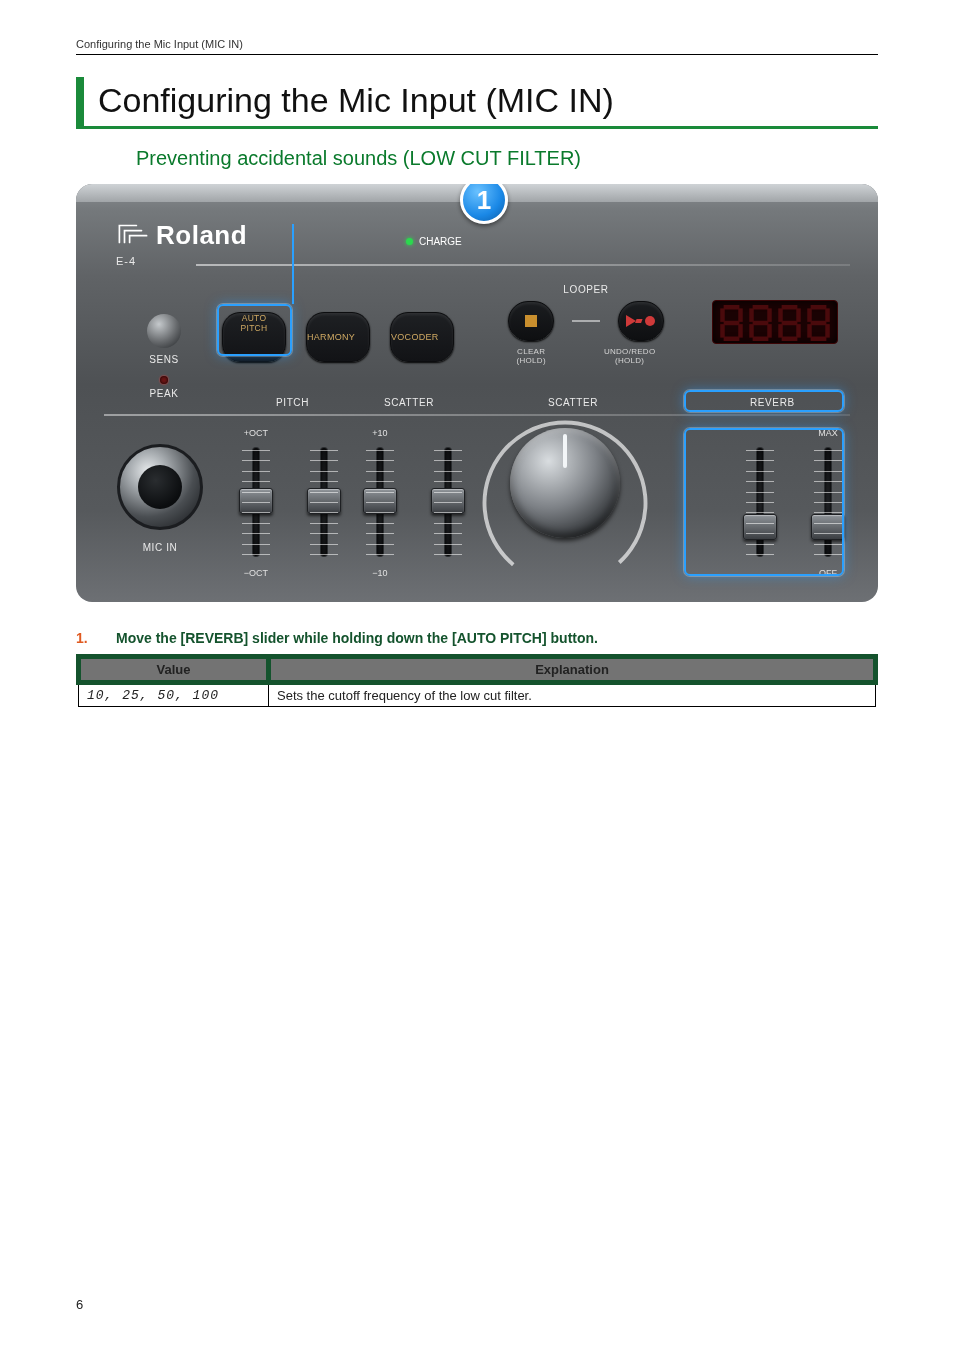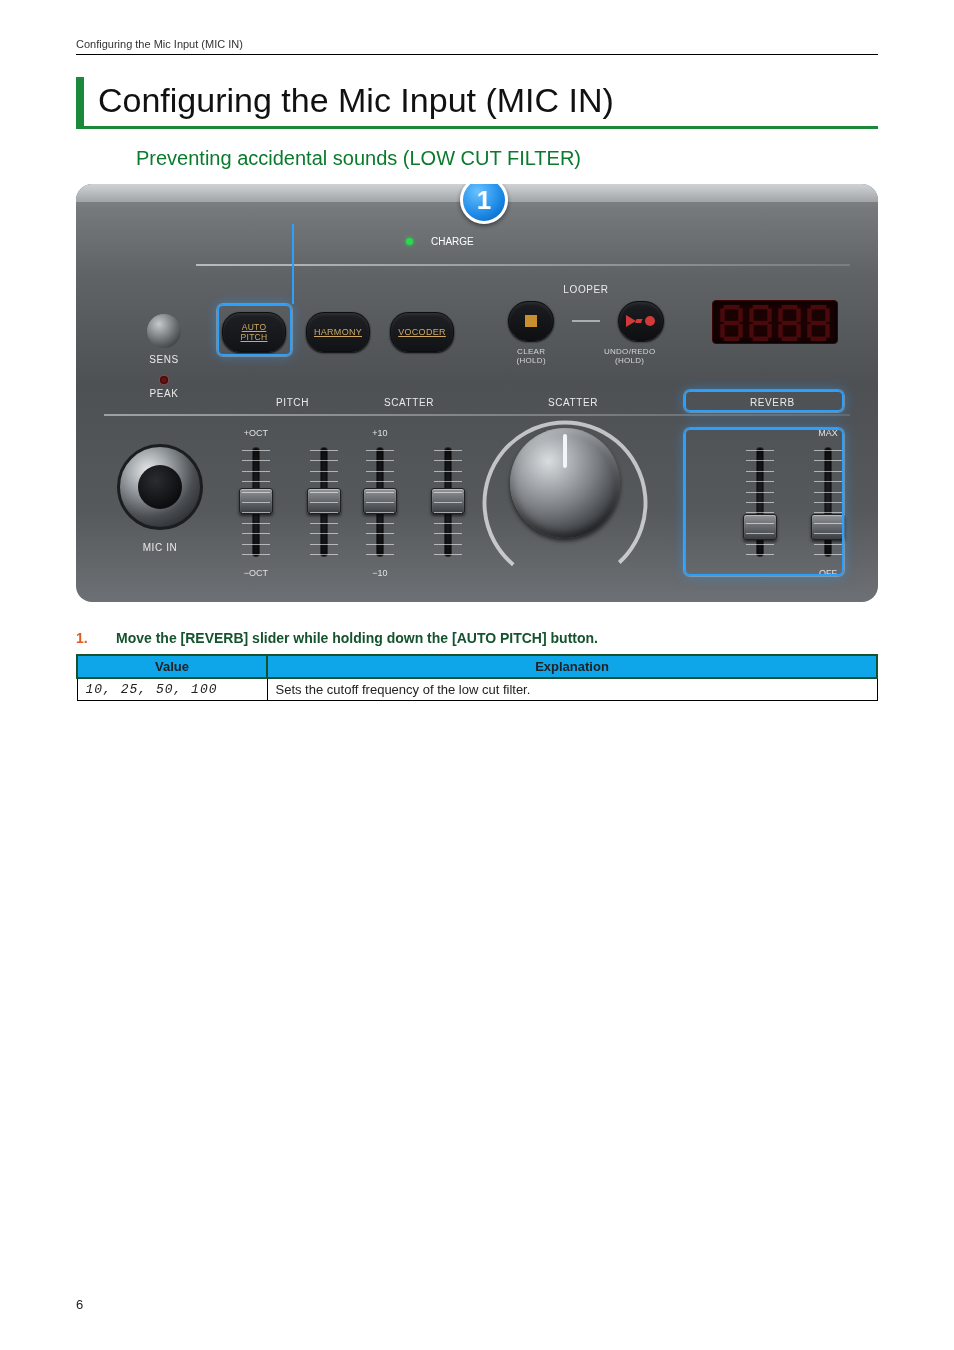--- a/index.html
+++ b/index.html
@@ -44,45 +44,45 @@
   .brand-name { font-size:26px; font-weight:600; letter-spacing:.5px; }
   .model { font-size:11px; margin-top:4px; letter-spacing:1px; color:#e9e9e9;}
   .hr { position:absolute; left:120px; right:28px; top:80px; height:2px;
         background:linear-gradient(90deg,rgba(255,255,255,.55),rgba(255,255,255,.15)); }
   .hr2{ position:absolute; left:28px; right:28px; top:230px; height:2px;
         background:linear-gradient(90deg,rgba(255,255,255,.45),rgba(255,255,255,.12)); }
 
   .lbl { font-size:10px; letter-spacing:.6px; text-align:center; color:#eaeaea; }
   .lbl-tiny{ font-size:8px; letter-spacing:.3px; color:#d4d4d4; }
 
-  .charge { position:absolute; left:330px; top:52px; font-size:10px; display:flex; align-items:center; gap:18px;}
+  .charge { position:absolute; left:330px; top:52px; font-size:10px; display:flex; align-items:center; gap:6px;}
   .charge .dot{ width:7px;height:7px;border-radius:50%;background:#2bd84e;box-shadow:0 0 4px #2bd84e;}
   .jacks { position:absolute; top:34px; right:34px; display:flex; gap:26px; align-items:flex-start;}
   .jack { width:42px; text-align:center;}
   .ring { width:38px;height:38px;border-radius:50%;
     background:radial-gradient(circle at 35% 30%,#dfe3e6 0%,#9aa0a4 30%,#43474a 62%,#15171a 100%);
     border:2px solid #2b2e31; margin:0 auto 6px; position:relative;}
   .ring.small{ width:34px;height:34px;}
   .ring::after{ content:""; position:absolute; inset:9px; border-radius:50%; background:#121418;}
   .jack .lbl{ font-size:9px; }
 
   
   .sens { position:absolute; left:58px; top:130px; text-align:center; width:60px;}
   .knob-sm{ width:34px;height:34px;border-radius:50%;margin:0 auto 6px;
     background:radial-gradient(circle at 35% 30%,#c5c9cc,#66696c 55%,#202326);}
   .peak { position:absolute; left:62px; top:192px; text-align:center; width:52px;}
   .peak .led{ width:8px;height:8px;border-radius:50%;background:#6b1515;margin:0 auto 4px;
     box-shadow:inset 0 0 3px #000,0 0 2px #ff3b3b;}
 
   
   .fx-row{ position:absolute; left:146px; top:128px; display:flex; gap:20px;}
-  .fx-btn{ width:64px;height:40px;border-radius:18px;display:flex;align-items:center;justify-content:center;
+  .fx-btn{ width:64px;height:50px;border-radius:18px;display:flex;align-items:center;justify-content:flex-start;
     font-size:9px;letter-spacing:.3px;color:#cfa963;
     background:linear-gradient(180deg,#1e2023,#121316);
-    border:1px solid #0c0d0f; box-shadow:inset 0 2px 3px rgba(255,255,255,.08),0 1px 2px #000;text-decoration:underline;}
+    border:1px solid #0c0d0f; box-shadow:inset 0 2px 3px rgba(255,255,255,.08),0 1px 2px #000;}
   .fx-btn.two-line{flex-direction:column;line-height:10px;font-size:8.5px;}
 
   
   .looper{ position:absolute; left:410px; top:100px; width:200px; text-align:center;}
   .looper-row{ display:flex; align-items:center; justify-content:center; gap:18px; margin-top:6px;}
   .lp-btn{ width:46px;height:40px;border-radius:20px;background:linear-gradient(180deg,#1b1d20,#0e0f11);
     border:1px solid #0b0c0e;display:flex;align-items:center;justify-content:center;
     box-shadow:inset 0 2px 3px rgba(255,255,255,.08),0 1px 2px #000;}
   .lp-line{ width:28px;height:2px;background:rgba(255,255,255,.5);}
   .lp-sub{ display:flex;justify-content:center;gap:58px;margin-top:6px;}
@@ -149,21 +149,21 @@
     font-size:26px;font-weight:700;color:#fff;z-index:5;}
   .callout-line{position:absolute;width:2px;background:#2aa0ff;z-index:4;}
 
   
   .step { margin: 28px 0 8px 0; display:flex; gap:22px; }
   .step-num { color:#e05a20; font-weight:700; font-size:14px; min-width:18px; }
   .step-text{ color:#14532d; font-weight:700; font-size:14px; }
 
   
   table.param { width:100%; border-collapse:collapse; font-size:13px; }
-  table.param th{ background:#0ea5e9; border:2px solid #14532d; padding:3px 16px;
+  table.param th{ background:#737373; border:5px solid #14532d; padding:3px 16px;
     font-weight:700; text-align:center;}
   table.param td{ border:1px solid #000; padding:3px 8px; }
   table.param td.val{ width:190px; font-family:"DS-Digital","Courier New",monospace;
     font-style:italic; letter-spacing:1px;}
 
   .page-num{ position:absolute; left:76px; bottom:38px; font-size:13px; }
 </style>
 </head>
 <body>
 
@@ -173,20 +173,35 @@
   <h1>Configuring the Mic Input (MIC IN)</h1>
 </div>
 
 <h2>Preventing accidental sounds (LOW CUT FILTER)</h2>
 
 <div class="panel">
 
   <div class="callout">1</div>
   <div class="callout-line" style="left:216px;top:40px;height:80px;"></div>
 
+  <div class="brand-area">
+    <div class="brand">
+      <span>
+        <svg viewBox="0 0 40 28">
+            <g fill="none" stroke="#fff" stroke-width="2" stroke-linecap="round">
+          <path d="M4 24 V4 H24"></path>
+              <path d="M10 24 V10 H30"></path>
+              <path d="M16 24 V16 H36"></path>
+        </g>
+          </svg>
+      </span>
+      <span class="brand-name">Roland</span>
+    </div>
+    <div class="model">E-4</div>
+  </div>
 
   <div class="hr"></div>
 
   <div class="charge">
     <span class="dot"></span>
     <span>CHARGE</span>
   </div>
 
 
   <div class="sens">

